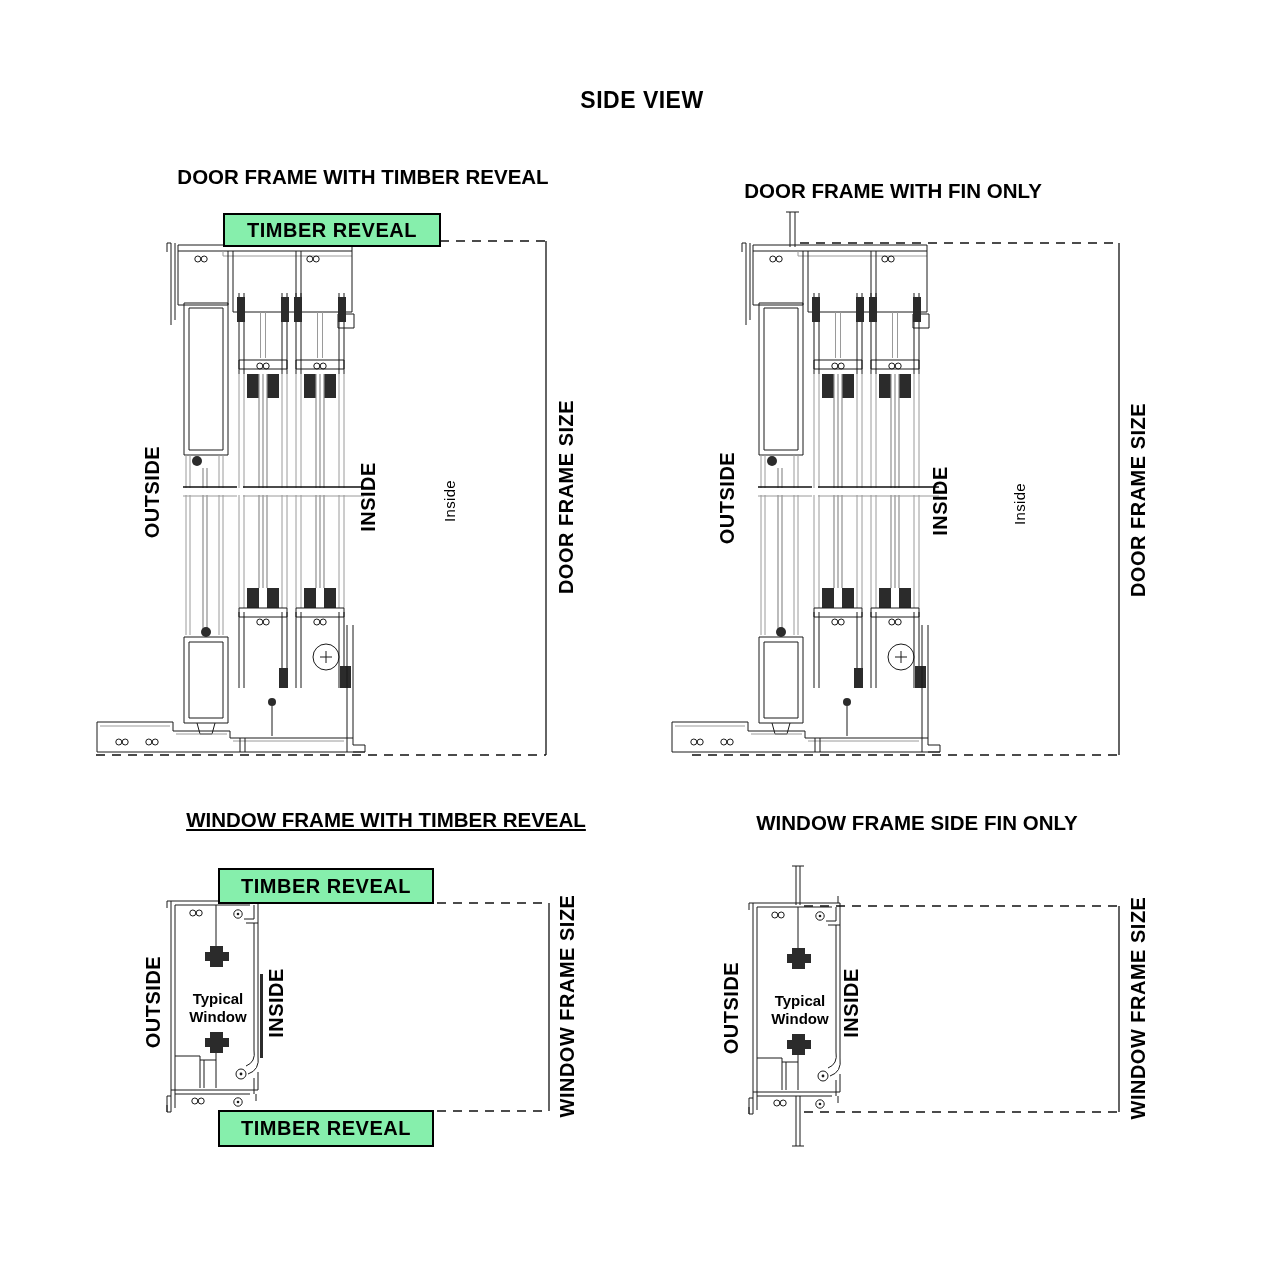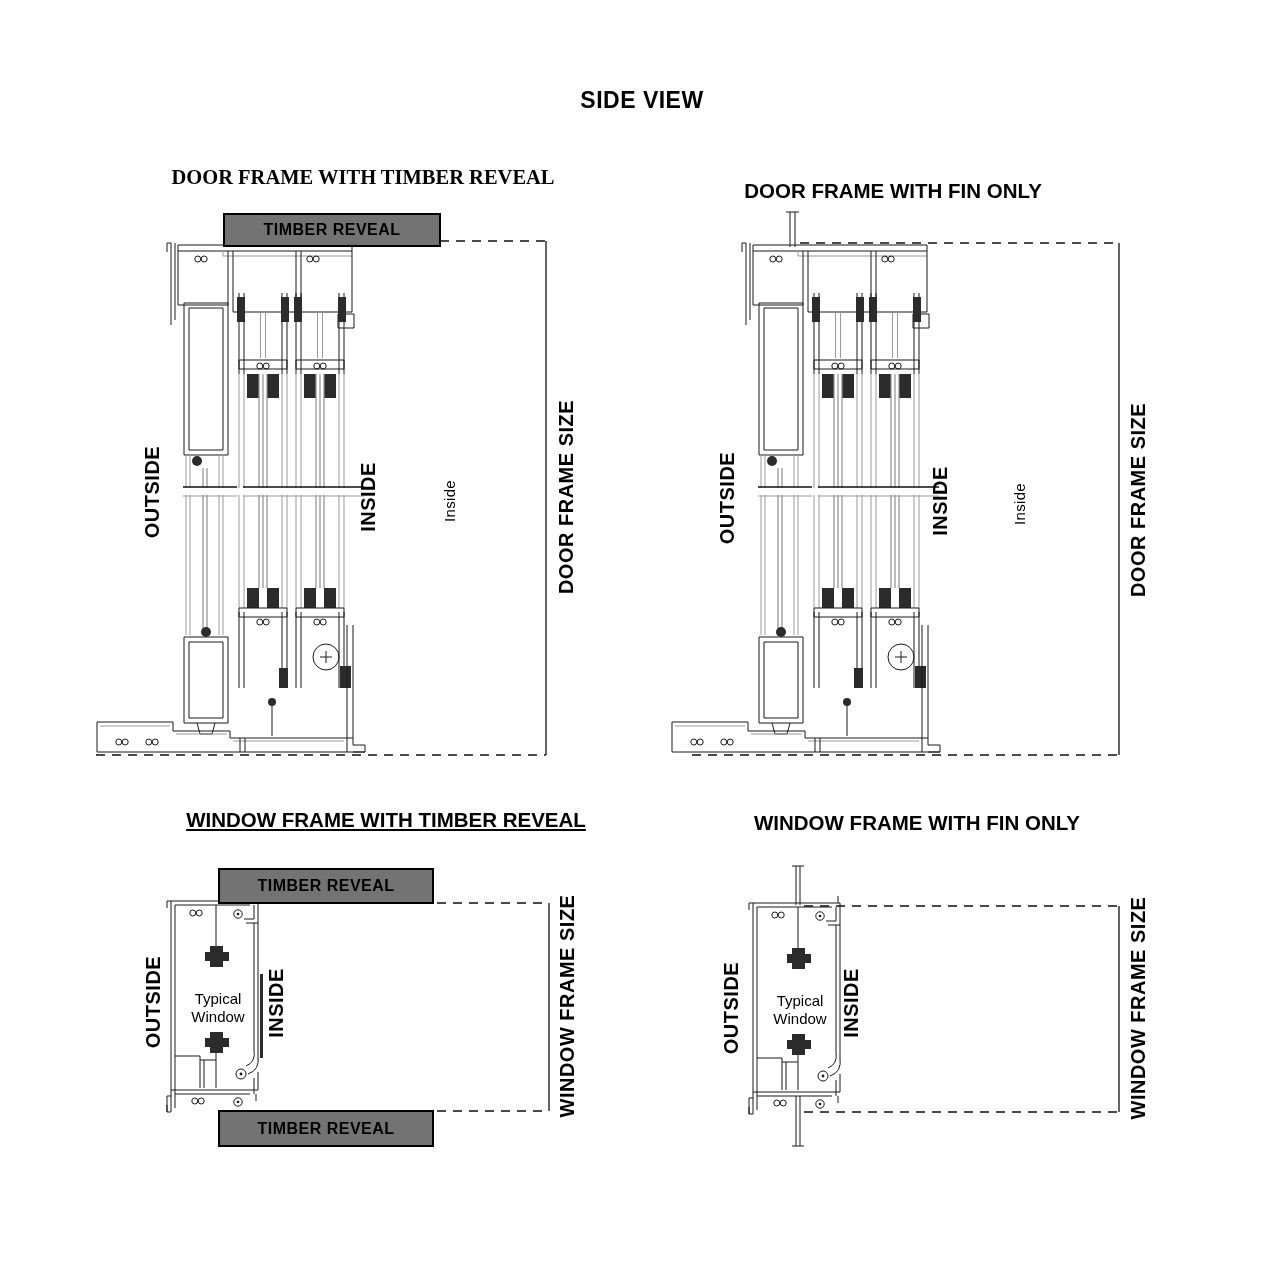--- a/index.html
+++ b/index.html
@@ -5,24 +5,24 @@
   html,body{margin:0;padding:0;background:#fff;}
   .canvas{position:relative;width:1269px;height:1271px;background:#fff;overflow:hidden;
           font-family:"Liberation Sans", sans-serif;color:#000;}
   .abs{position:absolute;}
   .ctr{transform:translate(-50%,-50%);white-space:nowrap;}
   .main-title{font-size:23px;font-weight:bold;letter-spacing:.5px;}
   .panel-title{font-size:20.5px;font-weight:bold;white-space:nowrap;}
   .vlabel{position:absolute;transform:translate(-50%,-50%) rotate(-90deg);white-space:nowrap;
           font-weight:bold;font-size:20px;letter-spacing:.5px;}
   .vlabel.small{font-weight:normal;font-size:15px;letter-spacing:.3px;}
-  .reveal-box{position:absolute;border:2.5px solid #000;background:#737373;display:flex;
-              align-items:center;justify-content:center;font-weight:bold;font-size:16px;
+  .reveal-box{position:absolute;border:2.5px solid #000;background:#86efac;display:flex;
+              align-items:center;justify-content:center;font-weight:bold;font-size:20px;
               letter-spacing:.5px;z-index:3;}
-  .win-note{position:absolute;width:66px;text-align:center;font-weight:normal;font-size:15px;
+  .win-note{position:absolute;width:66px;text-align:center;font-weight:bold;font-size:15px;
             line-height:1.18;transform:translate(-50%,-50%);z-index:4;}
   svg{position:absolute;overflow:visible;}
   svg *{vector-effect:non-scaling-stroke;}
   .lw{stroke:#1a1a1a;stroke-width:1;fill:none;}
   .lt{stroke:#9a9a9a;stroke-width:1;fill:none;}
   .glass{stroke:#8f8f8f;stroke-width:1.2;fill:none;}
   .dark{fill:#2b2b2b;stroke:none;}
   .dot{fill:#1a1a1a;stroke:none;}
   .dash{stroke:#111;stroke-width:1.5;fill:none;stroke-dasharray:9 7;}
   .dim{stroke:#111;stroke-width:1.3;fill:none;}
@@ -122,21 +122,21 @@
         <use href="#g-spiral" x="238" y="1102"></use>
         <path class="lw" d="M167,1096 V1112 M167,1096 h4"></path>
         <path class="lw" d="M256,1094 V1101" stroke-width="2"></path>
       </g>
     </defs>
   </svg>
 
   <div class="abs ctr main-title" style="left:642px;top:100px;">SIDE VIEW</div>
 
   <section>
-    <div class="abs ctr panel-title" style="left:363px;top:177px;font-family:Liberation Serif, serif;">DOOR FRAME WITH TIMBER REVEAL</div>
+    <div class="abs ctr panel-title" style="left:363px;top:177px;">DOOR FRAME WITH TIMBER REVEAL</div>
     <svg style="left:95px;top:205px;" width="465" height="570" viewBox="95 205 465 570">
       <use href="#g-door"></use>
       <path class="dash" d="M440,241 H546"></path>
       <path class="dim" d="M546,241 V755"></path>
       <path class="dash" d="M96,755 H546"></path>
     </svg>
     <div class="reveal-box" style="left:223px;top:213px;width:214px;height:30px;">TIMBER REVEAL</div>
     <div class="vlabel" style="left:152px;top:492px;">OUTSIDE</div>
     <div class="vlabel" style="left:368px;top:497px;">INSIDE</div>
     <div class="vlabel small" style="left:449px;top:501px;">Inside</div>
@@ -169,21 +169,21 @@
     </svg>
     <div class="reveal-box" style="left:218px;top:868px;width:212px;height:32px;">TIMBER REVEAL</div>
     <div class="reveal-box" style="left:218px;top:1110px;width:212px;height:33px;">TIMBER REVEAL</div>
     <div class="win-note" style="left:218px;top:1008px;">Typical Window</div>
     <div class="vlabel" style="left:153px;top:1002px;">OUTSIDE</div>
     <div class="vlabel" style="left:276px;top:1003px;">INSIDE</div>
     <div class="vlabel" style="left:567px;top:1006px;">WINDOW FRAME SIZE</div>
   </section>
 
   <section>
-    <div class="abs ctr panel-title" style="left:917px;top:823px;">WINDOW FRAME WITH FIN ONLY</div>
+    <div class="abs ctr panel-title" style="left:917px;top:823px;">WINDOW FRAME SIDE FIN ONLY</div>
     <svg style="left:690px;top:860px;" width="440" height="295" viewBox="690 860 440 295">
       <use href="#g-win" transform="translate(582,2)"></use>
       <path class="lw" d="M796,866 V905 M800,866 V905 M792,866 H804"></path>
       <path class="lw" d="M796,1096 V1146 M800,1096 V1146 M792,1146 H804"></path>
       <path class="dash" d="M804,906 H1119"></path>
       <path class="dim" d="M1119,906 V1112"></path>
       <path class="dash" d="M804,1112 H1119"></path>
     </svg>
     <div class="win-note" style="left:800px;top:1010px;">Typical Window</div>
     <div class="vlabel" style="left:731px;top:1008px;">OUTSIDE</div>

